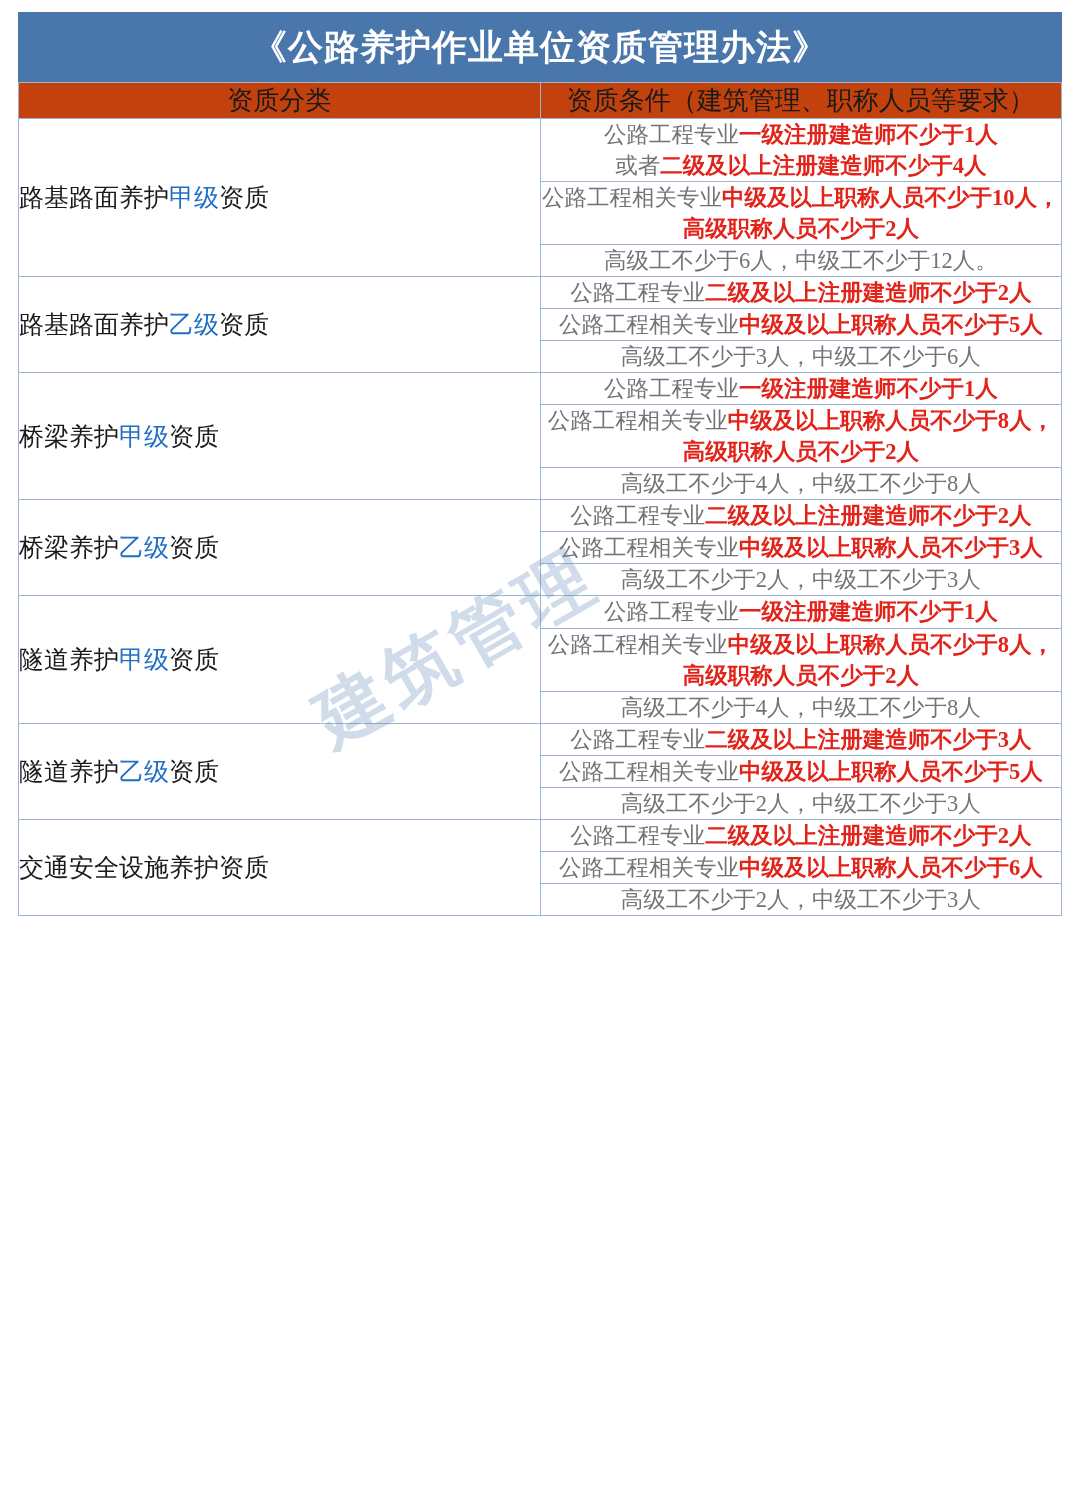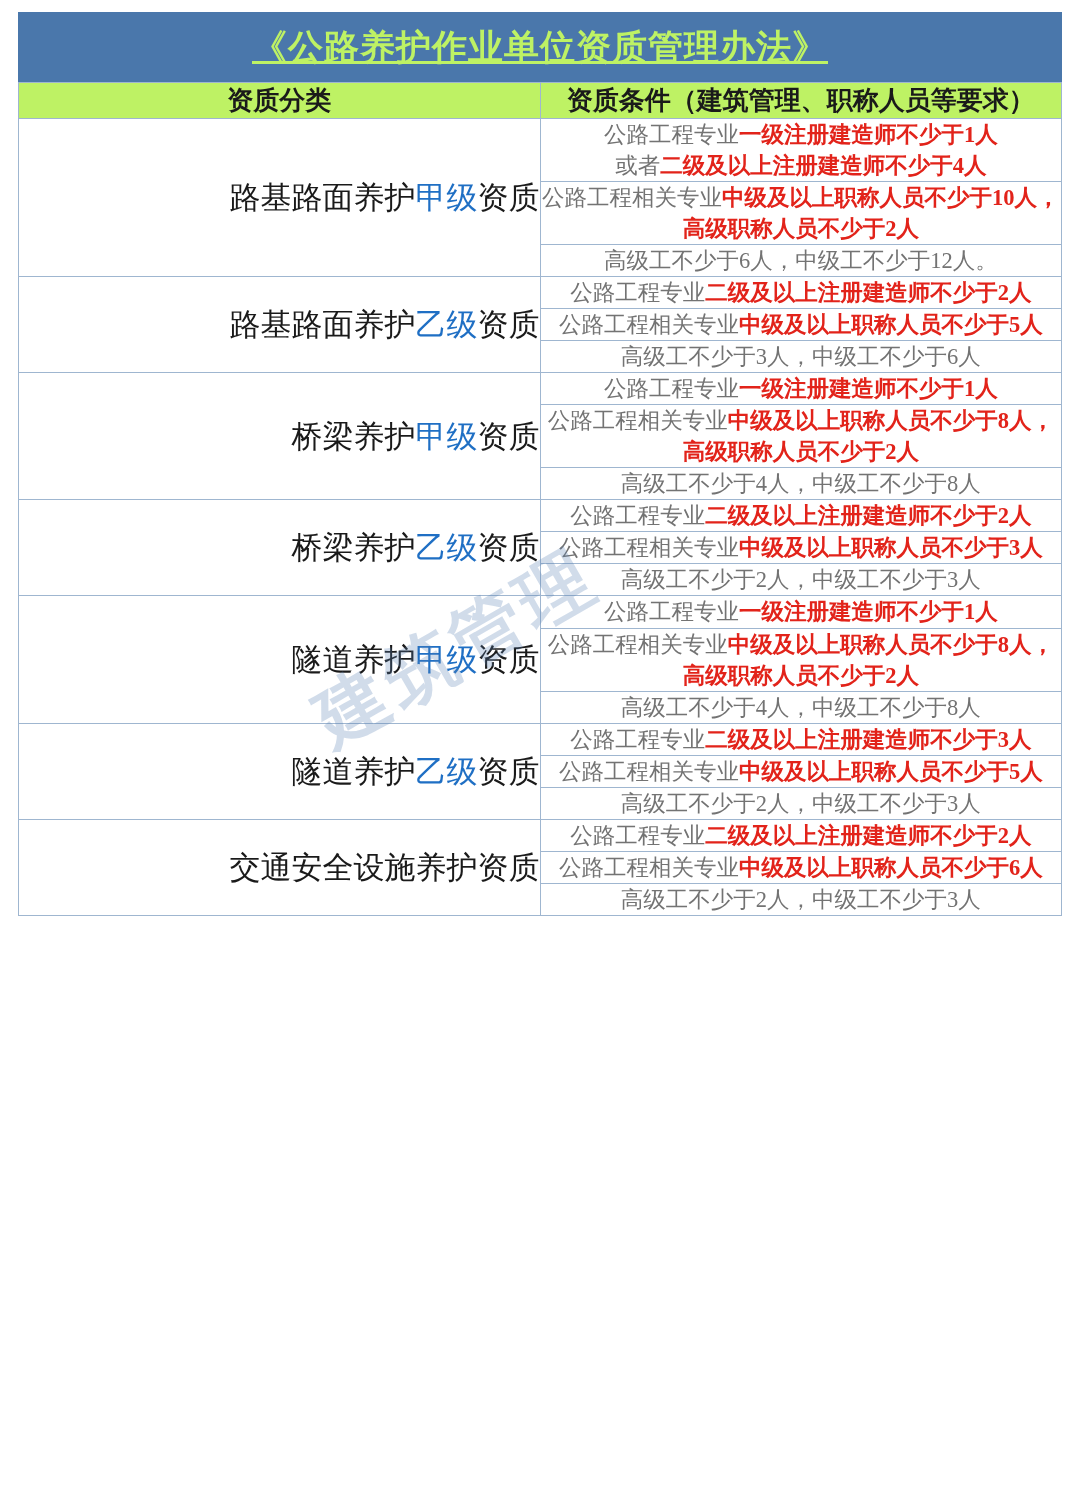--- a/index.html
+++ b/index.html
@@ -17,25 +17,24 @@
   .page {
     position: relative;
     width: 1080px;
     height: 1504px;
     box-sizing: border-box;
     padding: 12px 18px 0 18px;
   }
   
   .header {
     background: #4a77ab;
-    color: #bef264;
+    color: #ffffff;
     text-align: center;
     padding: 14px 10px 12px 10px;
     box-sizing: border-box;
-    text-decoration: underline;
   }
   .header .title {
     font-size: 35px;
     font-weight: bold;
     letter-spacing: 1px;
     line-height: 1.25;
   }
   .header .subtitle {
     font-size: 19px;
     margin-top: 6px;
@@ -47,29 +46,29 @@
     width: 100%;
     table-layout: fixed;
   }
   table.qual td, table.qual th {
     border: 1px solid #9fb6d0;
     padding: 0;
   }
   .colhead {
     text-align: center;
     font-size: 26px;
-    font-weight: bold;
+    font-weight: normal;
     padding: 16px 6px;
     color: #1a1a1a;
-    background: #bef264;
+    background: #c2410c;
   }
   td.catcell {
     width: 318px;
-    text-align: right;
-    font-size: 31px;
+    text-align: left;
+    font-size: 25px;
     color: #1a1a1a;
     vertical-align: middle;
     padding: 6px 4px;
     line-height: 1.4;
   }
   td.condcell {
     text-align: center;
     font-size: 22.5px;
     color: #1a1a1a;
     padding: 11px 8px;

